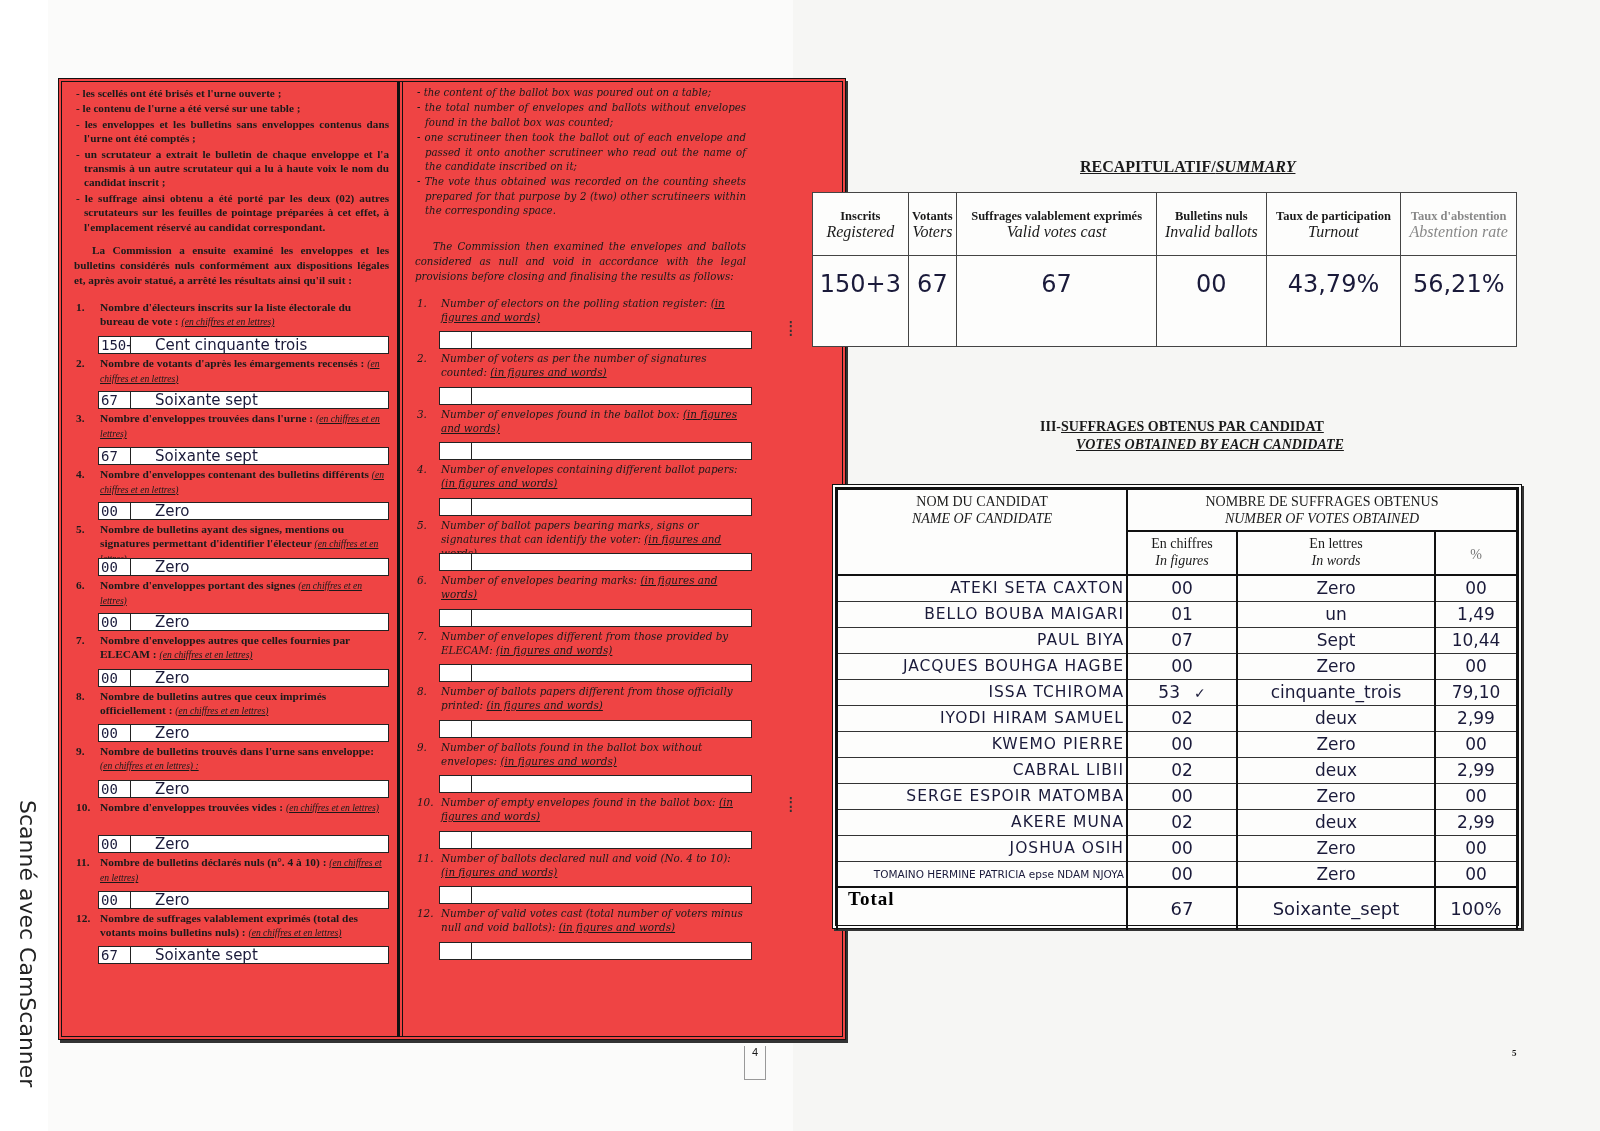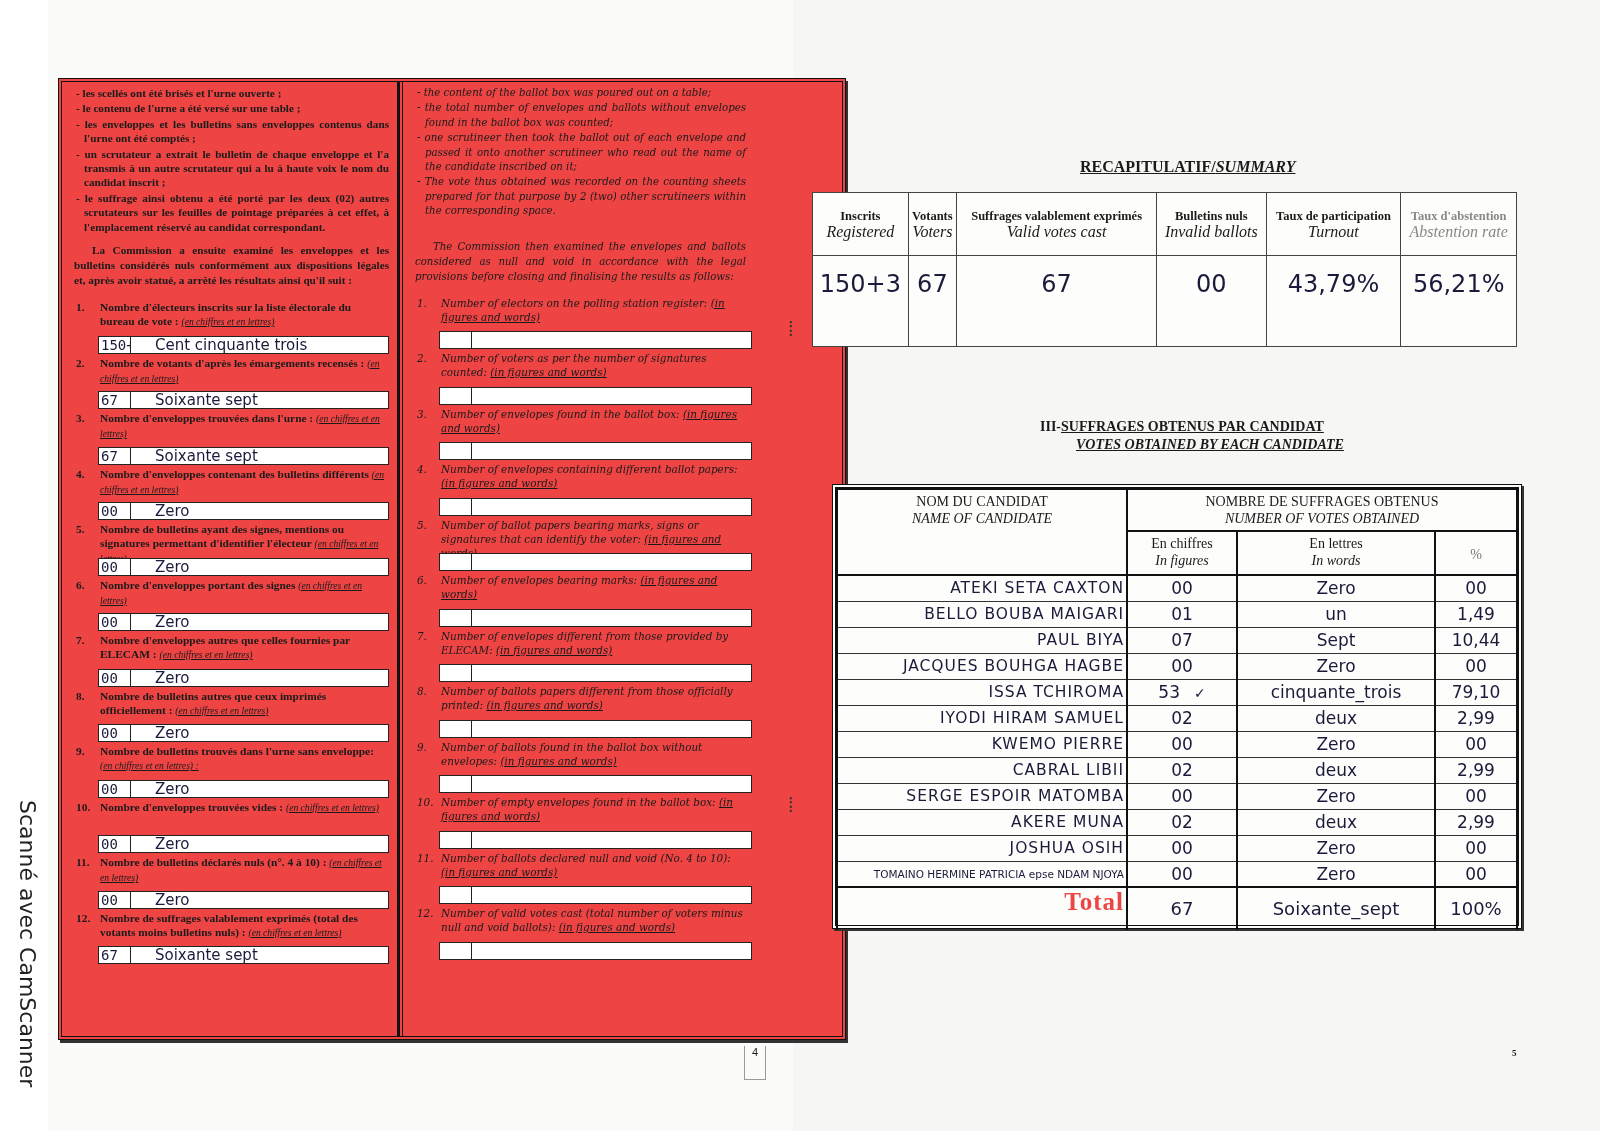--- a/index.html
+++ b/index.html
@@ -56,21 +56,21 @@
   .sec-title .en { display: block; padding-left: 36px; font-style: italic; text-decoration: underline; }
 
   .cand-wrap { position: absolute; left: 832px; top: 484px; width: 690px; height: 445px; border: 4px double #111; background: #fdfdfc; box-shadow: 2px 2px 0 #333; }
   .cand-table { width: 100%; height: 100%; border-collapse: collapse; padding-left: 40px; }
   .cand-table th { font-family: "Liberation Serif", serif; font-weight: normal; font-size: 14px; line-height: 17px; border: 2px solid #111; vertical-align: top; padding-top: 3px; }
   .cand-table th i { display: block; }
   .cand-table td { border: 1px solid #333; border-left: 2px solid #111; border-right: 2px solid #111; height: 25.8px; font-family: "DejaVu Sans", sans-serif; font-size: 17px; color: #1a1a3a; text-align: center; white-space: nowrap; padding: 0 2px; }
   .cand-table td.name { text-align: right; padding-left: 10px; letter-spacing: 1px; font-size: 15.5px; }
   .cand-table td.name.small { font-size: 10.5px; line-height: 10px; letter-spacing: 0; }
   .cand-table tr.total td { font-size: 18px; height: 42px; border-top: 2px solid #111; }
-  .cand-table tr.total td.name { text-align: right; font-family: "Liberation Serif", serif; font-weight: bold; font-size: 25px; color: #ef4444; vertical-align: top; }
+  .cand-table tr.total td.name { text-align: left; font-family: "Liberation Serif", serif; font-weight: bold; font-size: 19px; color: #000000; vertical-align: top; }
   .pct-head { color: #777; font-size: 12px; }
   .tick { font-size: 14px; margin-left: 14px; }
   .margin-mark { position: absolute; font-size: 20px; color: #333; }
 </style>
 </head>
 <body>
 
 <div class="left-margin">
   <div class="watermark">Scanné avec CamScanner</div>
 </div>

